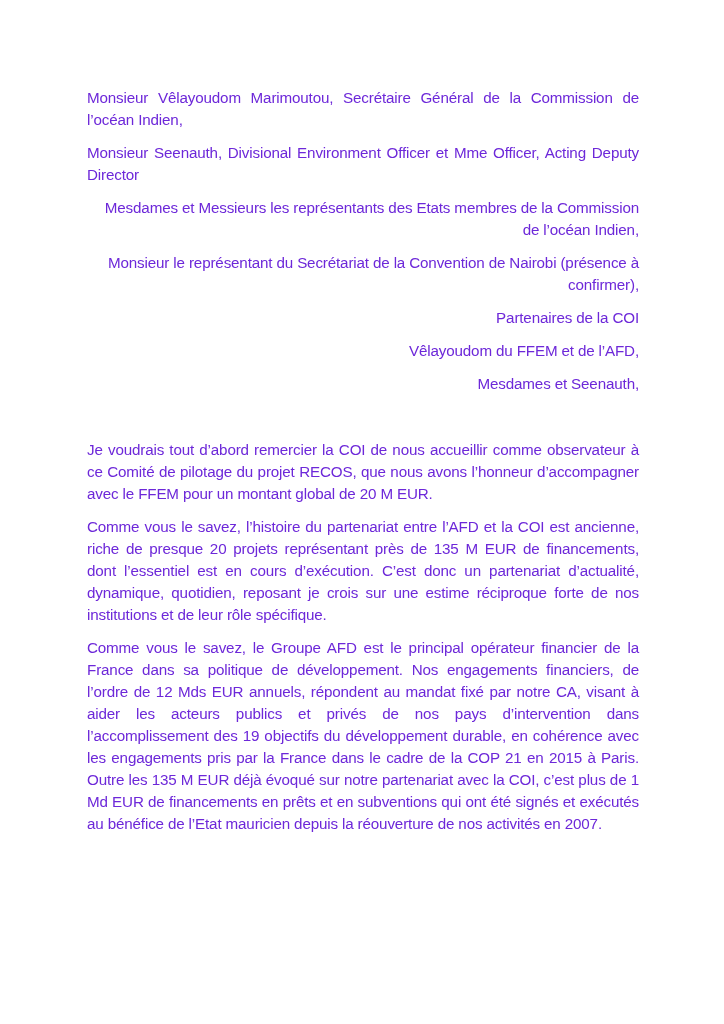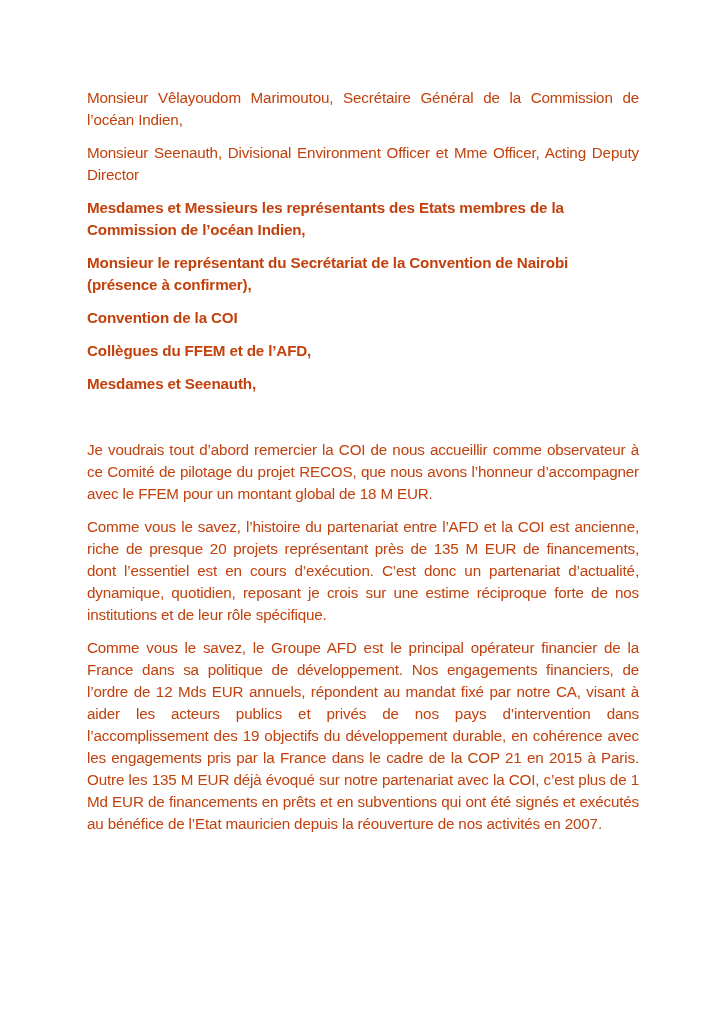--- a/index.html
+++ b/index.html
@@ -1,35 +1,35 @@
 <!DOCTYPE html>
 <html><head>
 <meta charset="utf-8">
 <style>
   html, body { margin: 0; padding: 0; background: #ffffff; }
   body { width: 724px; height: 1024px; overflow: hidden; position: relative; }
   .page {
     position: absolute; left: 87px; top: 87px; width: 552px;
     font-family: "Liberation Sans", sans-serif;
-    font-size: 15.2px; line-height: 22px; color: #c2410c;
+    font-size: 15.2px; line-height: 22px; color: #6d28d9;
     letter-spacing: -0.15px;
   }
   .p { margin: 0 0 11px 0; }
-  .p.left { text-align: left; font-weight: bold; }
+  .p.left { text-align: right; }
   .p.just { text-align: justify; }
   .spacer { height: 33px; }
 </style>
 </head>
 <body>
 
 <div class="page">
   <p class="p just">Monsieur Vêlayoudom Marimoutou, Secrétaire Général de la Commission de l’océan Indien,</p>
   <p class="p just">Monsieur Seenauth, Divisional Environment Officer et Mme Officer, Acting Deputy Director</p>
   <p class="p left">Mesdames et Messieurs les représentants des Etats membres de la Commission de l’océan Indien,</p>
   <p class="p left">Monsieur le représentant du Secrétariat de la Convention de Nairobi (présence à confirmer),</p>
-  <p class="p left">Convention de la COI</p>
-  <p class="p left">Collègues du FFEM et de l’AFD,</p>
+  <p class="p left">Partenaires de la COI</p>
+  <p class="p left">Vêlayoudom du FFEM et de l’AFD,</p>
   <p class="p left">Mesdames et Seenauth,</p>
   <div class="spacer"></div>
-  <p class="p just">Je voudrais tout d’abord remercier la COI de nous accueillir comme observateur à ce Comité de pilotage du projet RECOS, que nous avons l’honneur d’accompagner avec le FFEM pour un montant global de 18 M EUR.</p>
+  <p class="p just">Je voudrais tout d’abord remercier la COI de nous accueillir comme observateur à ce Comité de pilotage du projet RECOS, que nous avons l’honneur d’accompagner avec le FFEM pour un montant global de 20 M EUR.</p>
   <p class="p just">Comme vous le savez, l’histoire du partenariat entre l’AFD et la COI est ancienne, riche de presque 20 projets représentant près de 135 M EUR de financements, dont l’essentiel est en cours d’exécution. C’est donc un partenariat d’actualité, dynamique, quotidien, reposant je crois sur une estime réciproque forte de nos institutions et de leur rôle spécifique.</p>
   <p class="p just">Comme vous le savez, le Groupe AFD est le principal opérateur financier de la France dans sa politique de développement. Nos engagements financiers, de l’ordre de 12 Mds EUR annuels, répondent au mandat fixé par notre CA, visant à aider les acteurs publics et privés de nos pays d’intervention dans l’accomplissement des 19 objectifs du développement durable, en cohérence avec les engagements pris par la France dans le cadre de la COP 21 en 2015 à Paris. Outre les 135 M EUR déjà évoqué sur notre partenariat avec la COI, c’est plus de 1 Md EUR de financements en prêts et en subventions qui ont été signés et exécutés au bénéfice de l’Etat mauricien depuis la réouverture de nos activités en 2007.</p>
 </div>
 
 </body></html>

